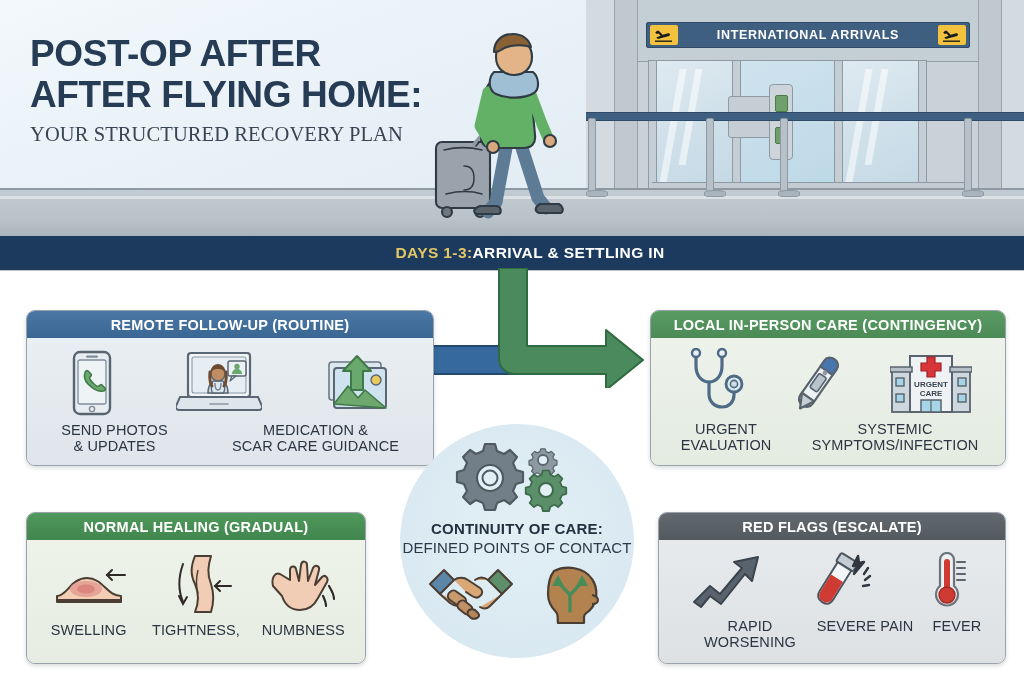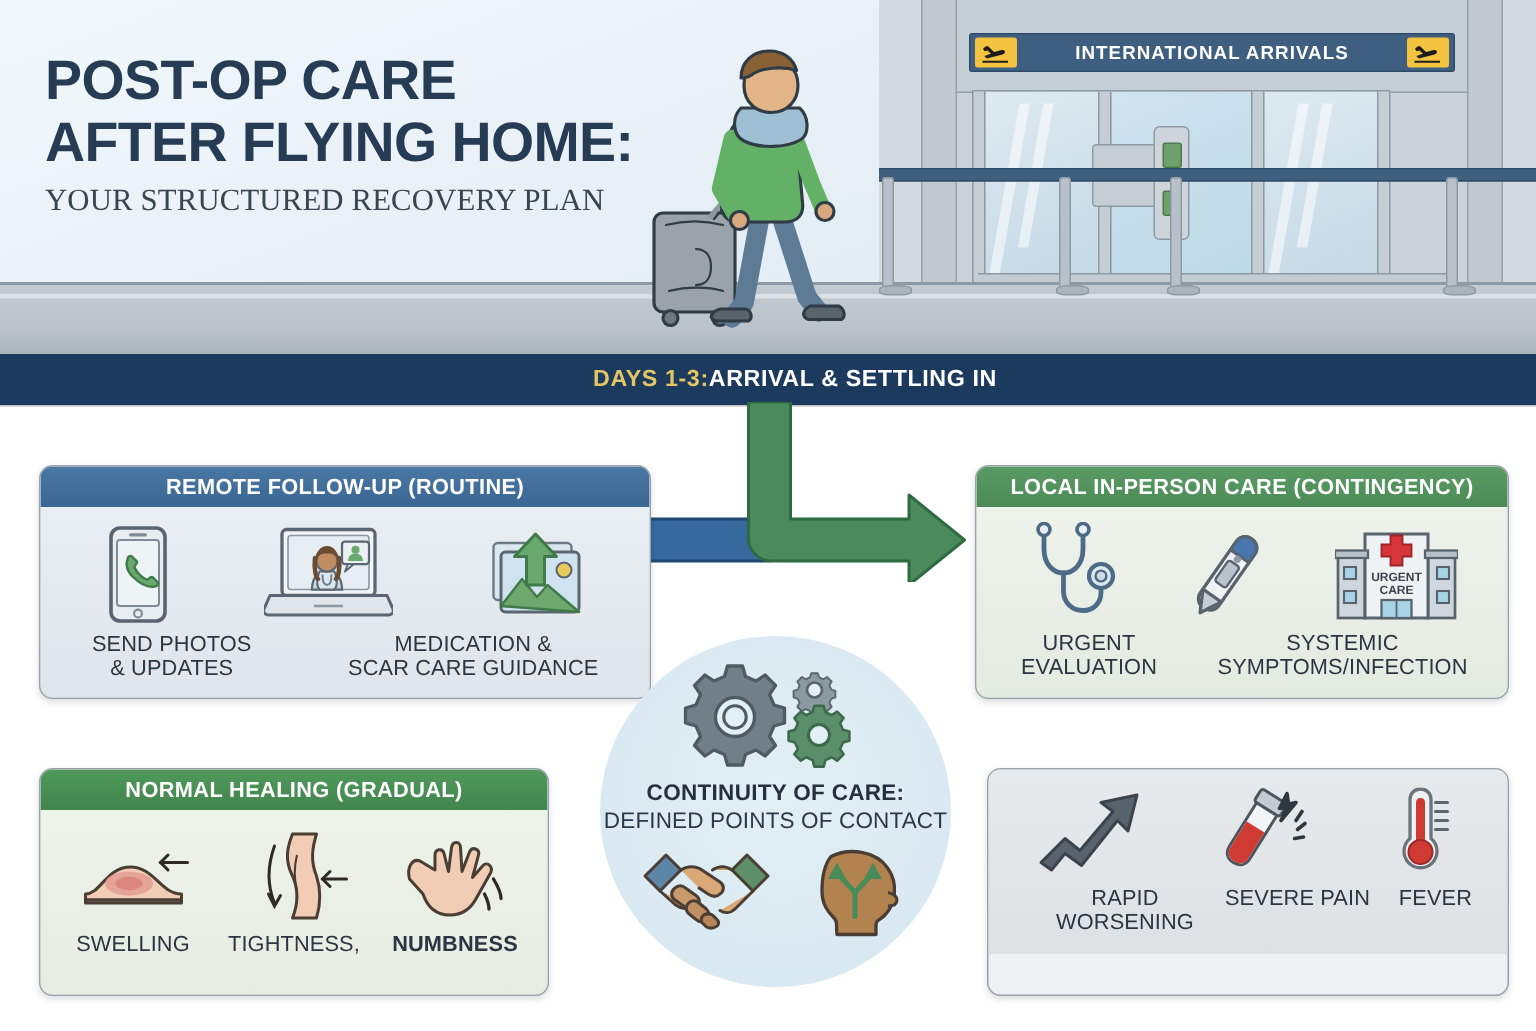--- a/index.html
+++ b/index.html
@@ -307,21 +307,21 @@
 
       <path d="M64 46c-6 6-6 18 2 22 10 5 28 5 38-1 6-4 5-16-1-21z" fill="#9fc0d4"></path>
 
       <path d="M82 12c12 0 20 8 20 19 0 10-7 18-18 18-10 0-18-7-18-18 0-11 6-19 16-19z" fill="#e2b487"></path>
 
       <path d="M64 26c0-11 8-18 19-18 9 0 16 5 18 13-9-3-24-2-30 3-3 2-5 2-7 2z" fill="#8a6035"></path>
     </g>
   </svg>
 
   <div id="title-block">
-    <div id="title-l1">POST-OP CARE</div>
+    <div id="title-l1">POST-OP AFTER</div>
     <div id="title-l2">AFTER FLYING HOME:</div>
     <div id="subtitle">YOUR STRUCTURED RECOVERY PLAN</div>
   </div>
 </div>
 
 <div id="days-banner">
   <span class="lbl" id="days-key">DAYS 1-3:</span>
     <span class="lbl" id="days-value"> ARRIVAL &amp; SETTLING IN</span>
 </div>
 
@@ -475,26 +475,27 @@
         </g>
         <g stroke="#2f2a26" stroke-width="2.2" fill="none" stroke-linecap="round">
           <path d="M62 34c3 5 5 9 5 13"></path>
           <path d="M56 44c2 4 3 7 3 10"></path>
         </g>
       </svg>
     </div>
     <div class="label-row" style="padding-top:9px;">
       <div class="item-label" style="width:104px;">SWELLING</div>
       <div class="item-label" style="width:104px;">TIGHTNESS,</div>
-      <div class="item-label" style="width:104px;font-weight:bold;">NUMBNESS</div>
+      <div class="item-label" style="width:104px;">NUMBNESS</div>
     </div>
   </div>
 </div>
 
 <div class="card" id="card-redflags">
+  <div class="card-head">RED FLAGS (ESCALATE)</div>
   <div class="card-body">
     <div class="icon-row" style="padding:12px 10px 0;">
 
       <svg width="74" height="58" viewBox="0 0 74 58">
         <path d="M4 50 L20 34 L30 42 L52 16 L44 10 L68 5 L62 29 L55 22 L31 52 L20 44 L11 55 Z" fill="#58636d" stroke="#3b444c" stroke-width="2" stroke-linejoin="round"></path>
       </svg>
 
       <svg width="74" height="58" viewBox="0 0 74 58">
         <g transform="rotate(32 30 28)">
           <rect x="20" y="2" width="20" height="10" rx="2" fill="#c3ccd3" stroke="#4d565e" stroke-width="2"></rect>

